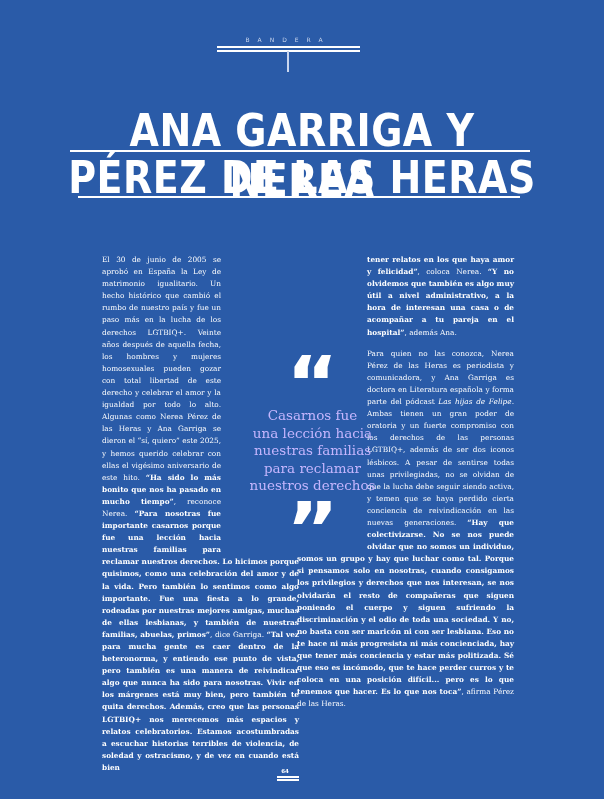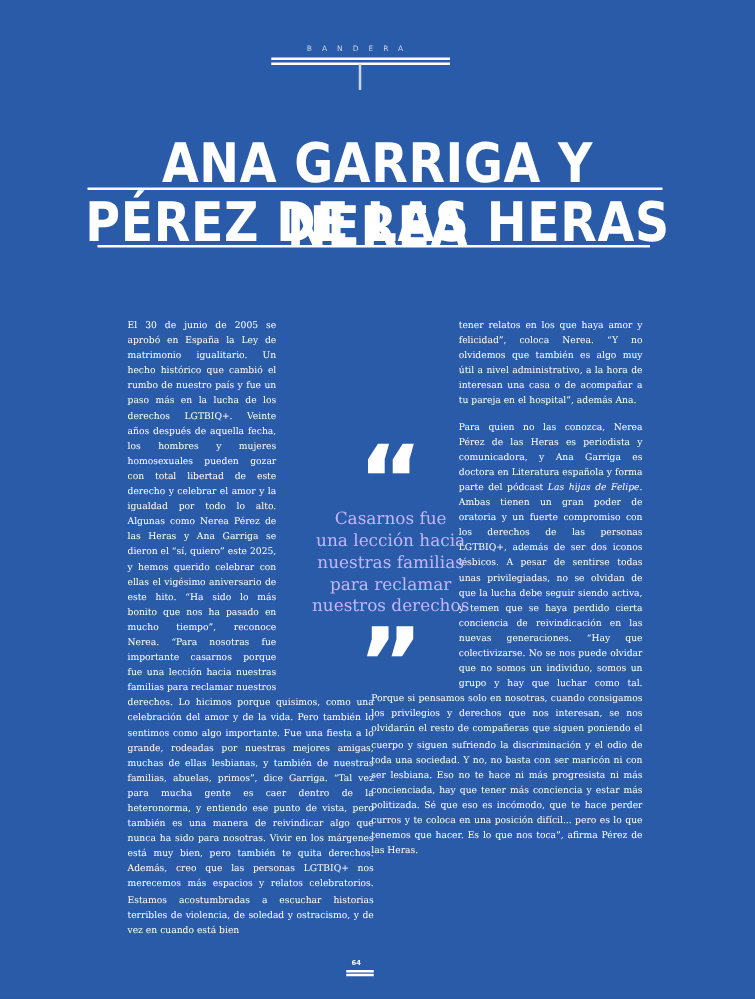--- a/index.html
+++ b/index.html
@@ -32,21 +32,21 @@
       position: absolute; height: 2px; background: #ffffff;
     }
     .col {
       position: absolute;
       font-family: "DejaVu Serif", serif;
       font-size: 7.35px; line-height: 12.1px;
       text-align: justify; hyphens: auto;
       color: #ffffff;
     }
     .col p { margin: 0 0 9px 0; }
-    .col b { font-weight: normal; }
+    .col b { font-weight: bold; }
     .col i { font-style: italic; }
     .quote-box {
       position: absolute; left: 250px; top: 355px; width: 125px; text-align: center;
     }
     .quote-mark {
       font-family: "DejaVu Sans", sans-serif; font-weight: bold;
       font-size: 80px; line-height: 60px; height: 52px; color: #ffffff;
       overflow: hidden;
     }
     .quote-mark.close { margin-top: 6px; }

